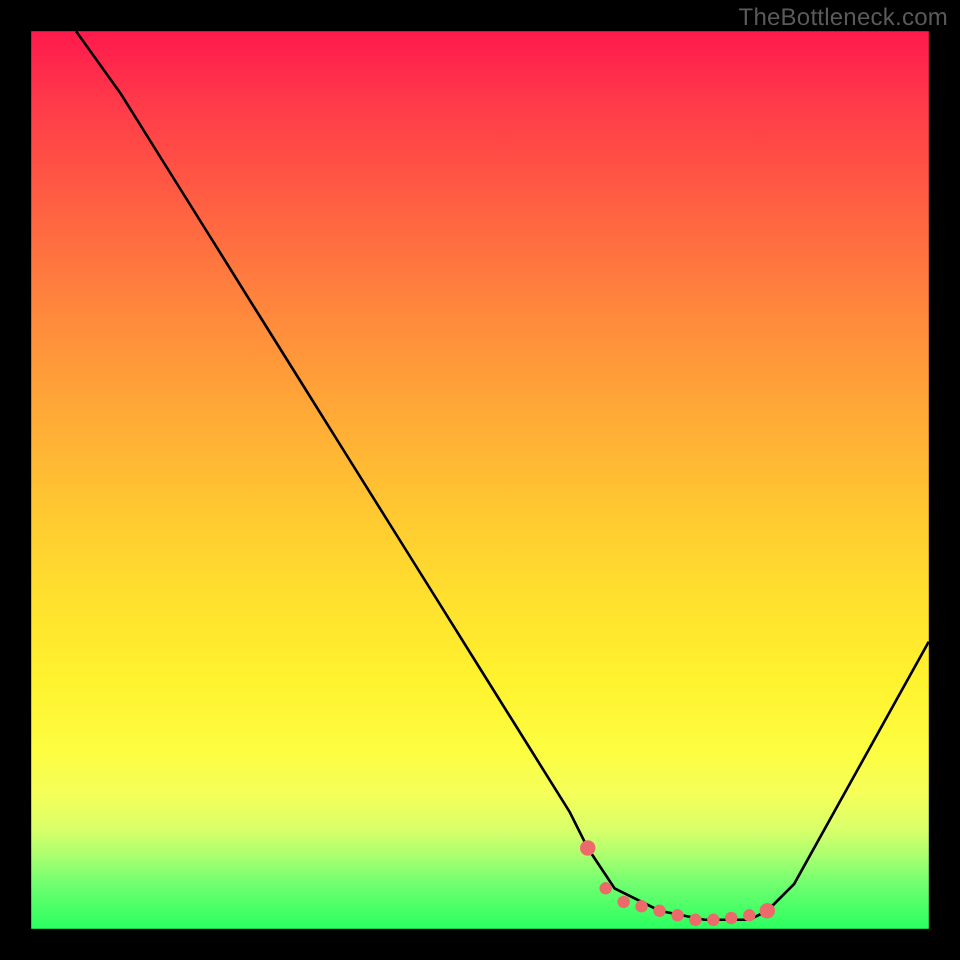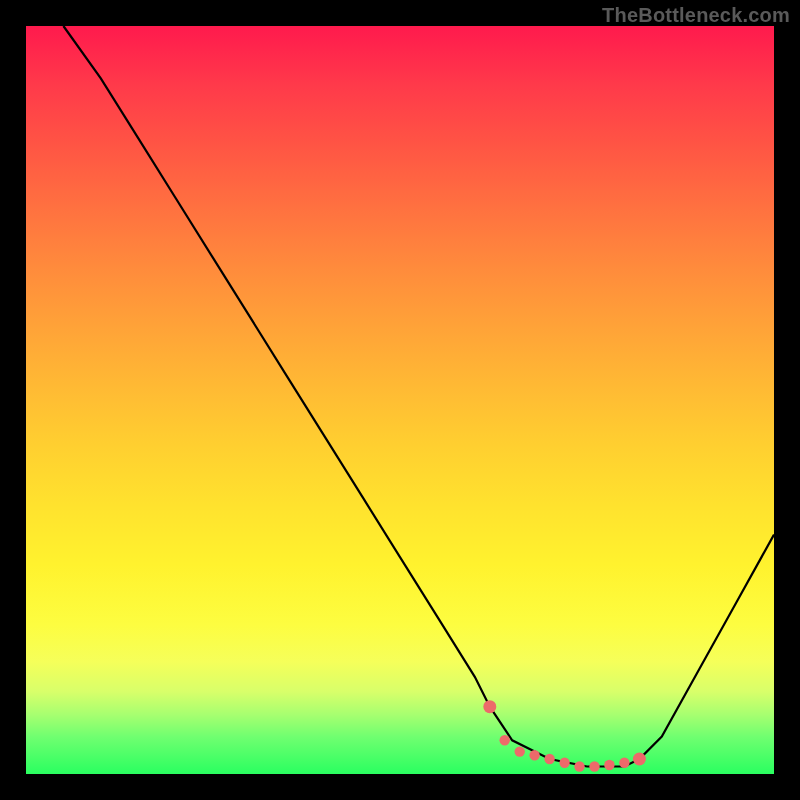--- a/index.html
+++ b/index.html
@@ -41,21 +41,21 @@
       #70ff70 95%,
       #2aff60 100%
     );
   }
   .watermark {
     position: absolute;
     top: 4px;
     right: 10px;
     color: #5a5a5a;
     font-size: 20px;
-    font-weight: bold;
+    font-weight: normal;
     letter-spacing: 0.2px;
   }
   svg.curve-layer {
     position: absolute;
     left: 0;
     top: 0;
     width: 748px;
     height: 748px;
     overflow: visible;
   }

